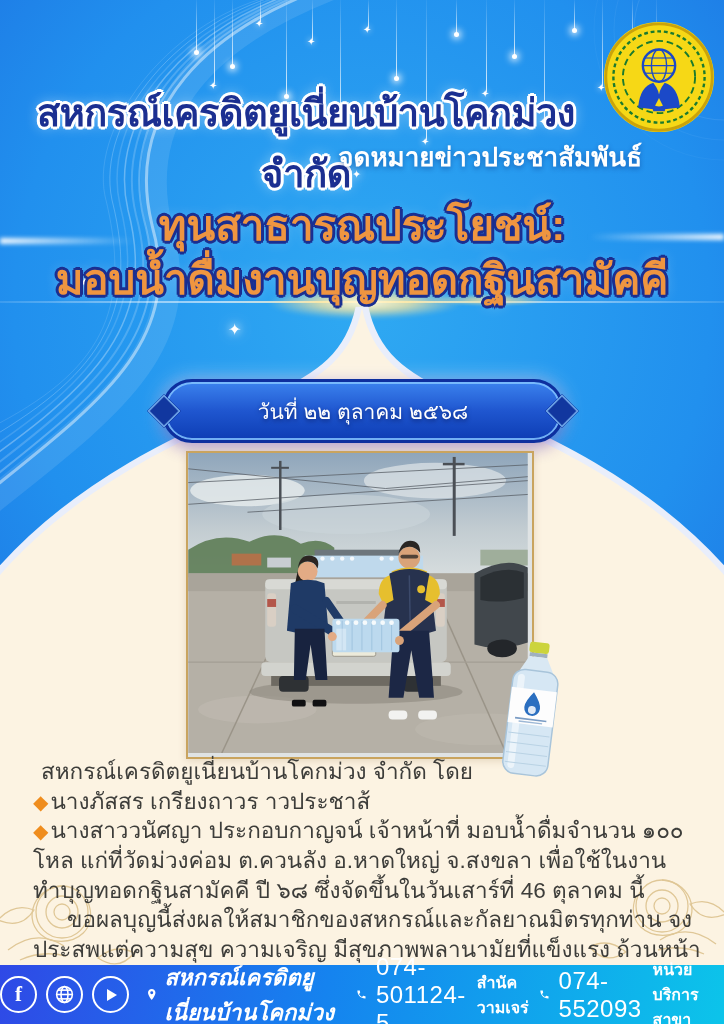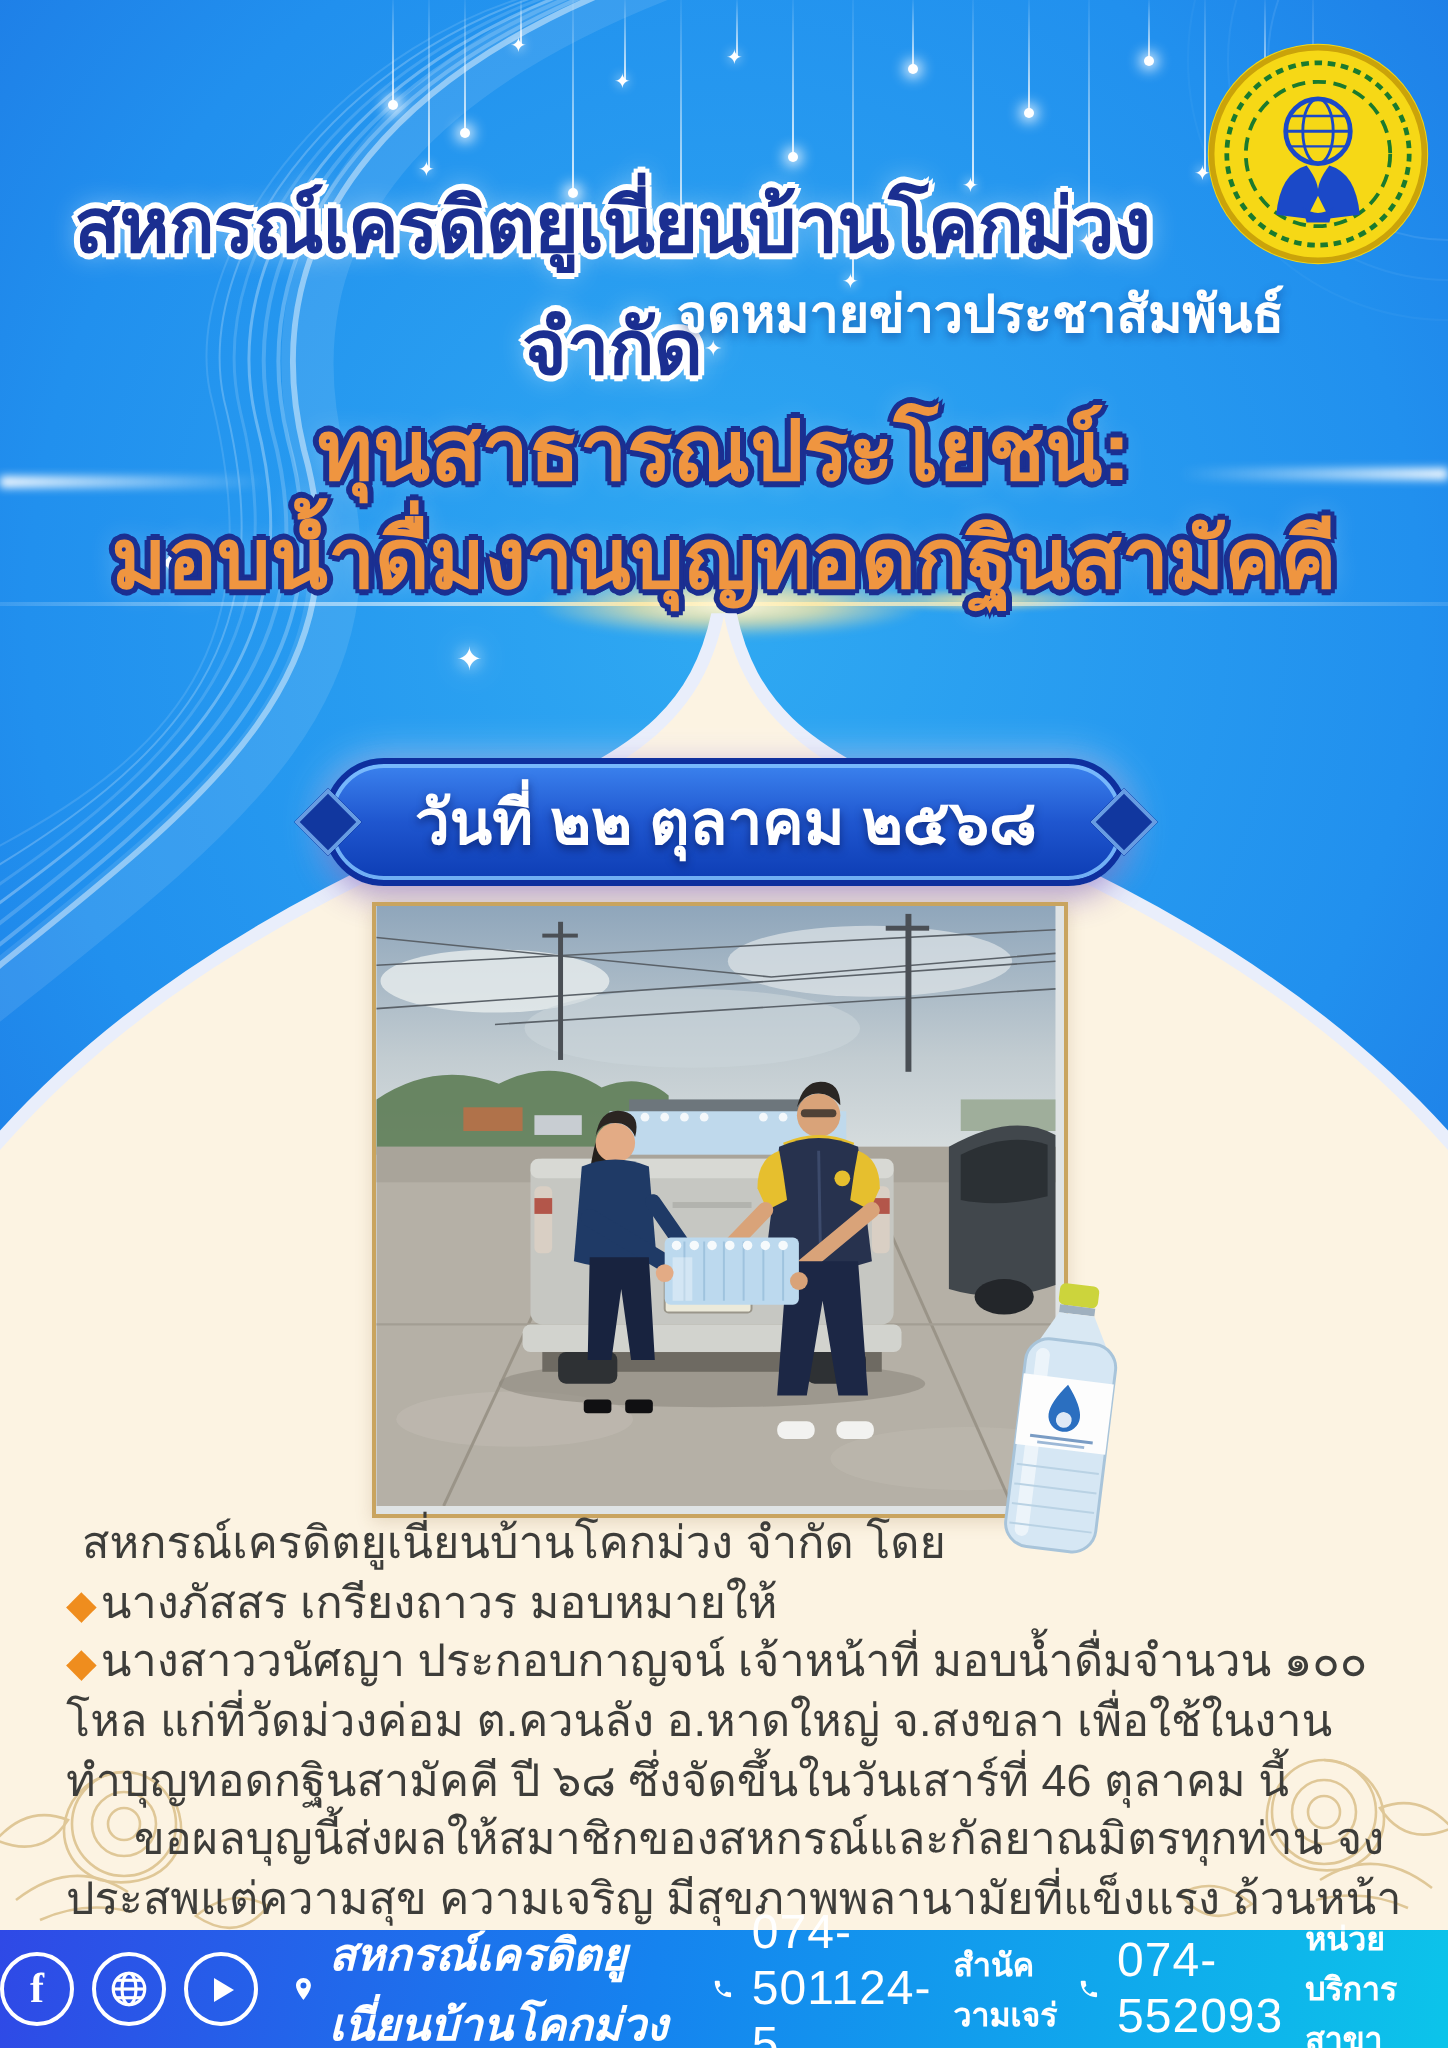--- a/index.html
+++ b/index.html
@@ -47,21 +47,21 @@
 
   
   .badge{position:absolute;left:162px;top:379px;width:396px;height:58px;border-radius:30px;
     background:linear-gradient(180deg,#3b82ee 0%,#1f56cf 50%,#0d3db4 100%);
     border:3px solid #0e2f9e;
     box-shadow:inset 0 0 0 2px rgba(130,195,255,.85), 0 5px 16px rgba(80,40,160,.45), 0 0 20px rgba(255,255,255,.55);
     display:flex;align-items:center;justify-content:center;}
   .badge-tip{position:absolute;top:50%;width:24px;height:24px;background:#11379f;transform:translateY(-50%) rotate(45deg);
     box-shadow:inset 0 0 0 2px rgba(140,200,255,.7);}
   .badge-tip.tl{left:-13px;} .badge-tip.tr{right:-13px;}
-  .badge-text{position:relative;z-index:2;color:#fff;font-weight:bold;font-size:31px;
+  .badge-text{position:relative;z-index:2;color:#fff;font-weight:normal;font-size:21px;
     text-shadow:0 2px 4px rgba(0,10,60,.5);}
 
   
   .photo-frame{position:absolute;left:186px;top:451px;width:344px;height:304px;
     border:2px solid #c9a45f;background:#dfe3e4;box-shadow:0 2px 8px rgba(120,90,40,.18);}
   .bottle{position:absolute;left:492px;top:640px;width:80px;height:138px;transform:rotate(7deg);z-index:5;}
 
   
   .body-text{position:absolute;left:33px;top:757px;width:686px;color:#3d3d3a;font-size:22.5px;line-height:1.32;z-index:4;}
   .body-text p{margin:0;}
@@ -302,21 +302,21 @@
       </g>
     <rect x="17" y="50" width="46" height="36" fill="#fdfdfd"></rect>
     <path d="M40 53 q 8 10 8 16 a 8 8 0 1 1 -16 0 q 0 -6 8 -16z" fill="#2b6fc0"></path>
     <circle cx="40" cy="71" r="4" fill="#ffffff" opacity=".85"></circle>
     <rect x="24" y="80" width="32" height="1.6" fill="#7a9cc4"></rect>
     <rect x="28" y="83" width="24" height="1.4" fill="#9db8d6"></rect>
   </svg>
 
   <div class="body-text">
     <p class="intro">สหกรณ์เครดิตยูเนี่ยนบ้านโคกม่วง จำกัด  โดย</p>
-    <p><span class="diamond">◆</span><span>นางภัสสร  เกรียงถาวร มอบหมายให้</span></p>
+    <p><span class="diamond">◆</span><span>นางภัสสร  เกรียงถาวร าวประชาส้</span></p>
     <p><span class="diamond">◆</span><span>นางสาววนัศญา ประกอบกาญจน์  เจ้าหน้าที่ มอบน้ำดื่มจำนวน ๑๐๐ โหล แก่ที่วัดม่วงค่อม ต.ควนลัง อ.หาดใหญ่ จ.สงขลา เพื่อใช้ในงานทำบุญทอดกฐินสามัคคี ปี ๖๘  ซึ่งจัดขึ้นในวันเสาร์ที่ 46 ตุลาคม  นี้</span></p>
     <p class="closing">ขอผลบุญนี้ส่งผลให้สมาชิกของสหกรณ์และกัลยาณมิตรทุกท่าน จงประสพแต่ความสุข ความเจริญ มีสุขภาพพลานามัยที่แข็งแรง ถ้วนหน้าทุกท่านเทอญ</p>
   </div>
 
   <svg class="rose rl" width="160" height="104" viewBox="0 0 160 104">
     <g stroke="#d9bd85" fill="none" stroke-width="1.3">
       <circle cx="72" cy="50" r="8"></circle>
         <circle cx="72" cy="50" r="16"></circle>
         <circle cx="72" cy="50" r="26"></circle>
       <path d="M72 24 C 40 26, 30 66, 60 78"></path>

